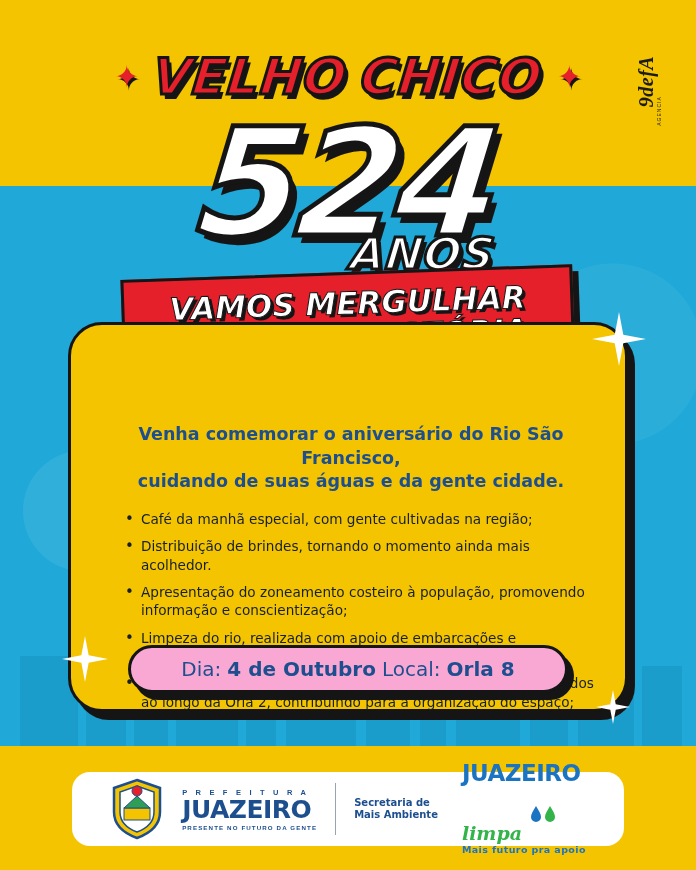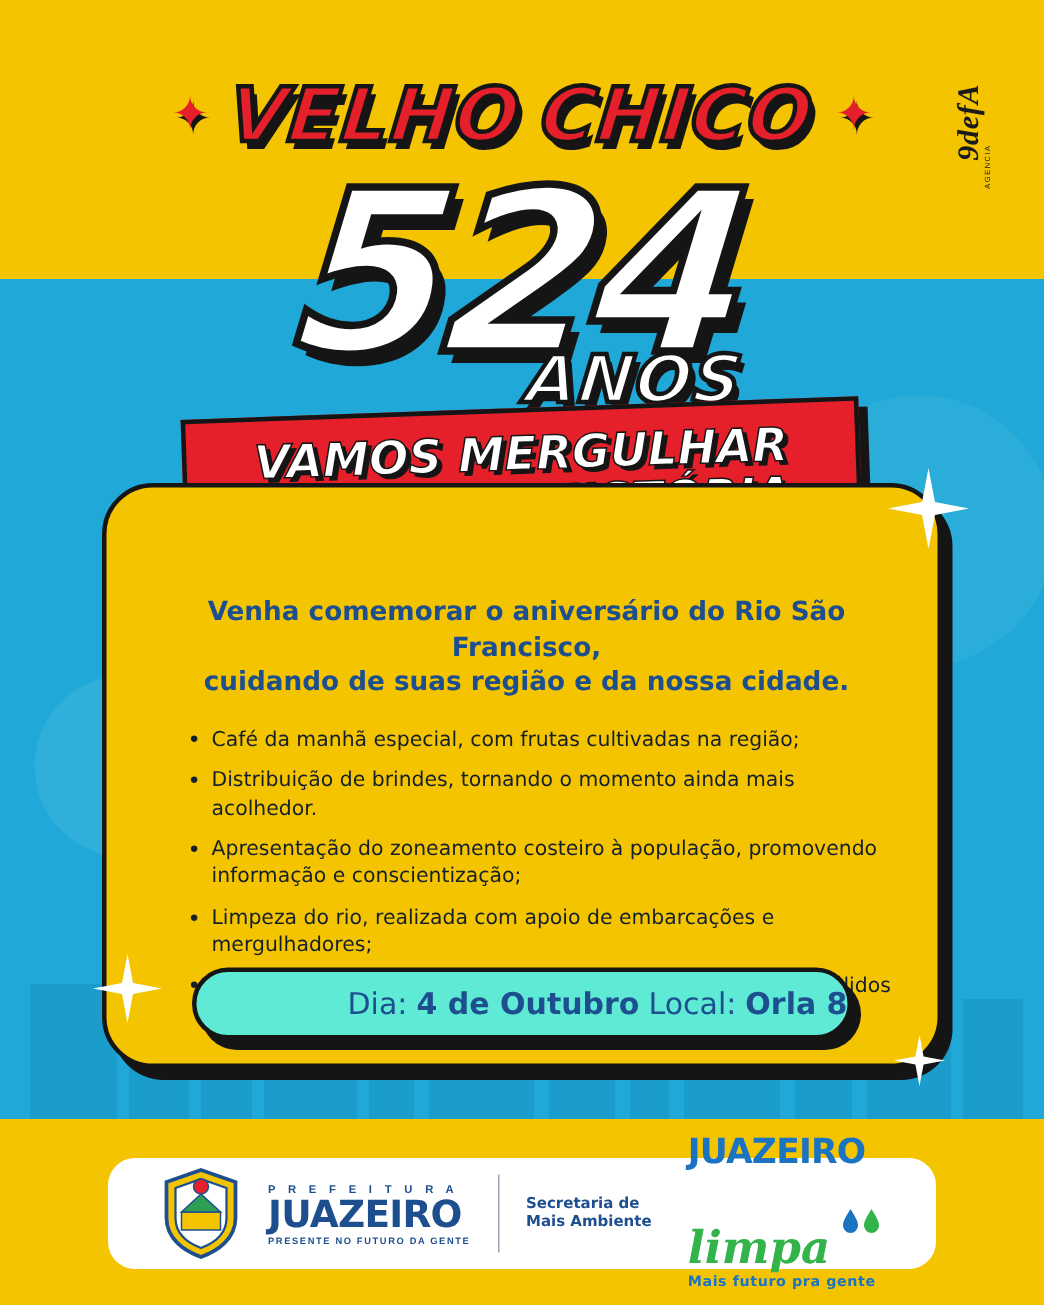--- a/index.html
+++ b/index.html
@@ -138,21 +138,21 @@
   }
   
   .card {
     position: absolute; left: 68px; top: 322px;
     width: 560px; height: 390px;
     background: #f4c400;
     border: 3px solid #151515;
     border-radius: 34px;
     box-shadow: 7px 8px 0 #151515;
     z-index: 1;
-    padding: 72px 30px 20px 36px;
+    padding: 98px 30px 20px 36px;
   }
   .card .intro {
     text-align: center;
     font-family: "DejaVu Sans", sans-serif;
     font-weight: 700;
     font-size: 17.5px;
     line-height: 1.35;
     color: #1d4f8f;
     margin-bottom: 16px;
   }
@@ -168,25 +168,25 @@
   }
   .card li:before {
     content: "•";
     position: absolute; left: 0; top: -1px;
     font-size: 15px;
   }
   
   .pill {
     position: absolute; left: 128px; top: 645px;
     width: 440px; height: 48px;
-    background: #5eead4;
+    background: #f9a8d4;
     border: 3px solid #151515;
     border-radius: 26px;
     box-shadow: 6px 7px 0 #151515;
-    display: flex; align-items: center; justify-content: flex-end; gap: 6px;
+    display: flex; align-items: center; justify-content: center; gap: 6px;
     z-index: 3;
     font-family: "DejaVu Sans", sans-serif;
     font-size: 20px;
     color: #1d4f8f;
   }
   .pill .lbl { font-weight: 400; }
   .pill .val { font-weight: 900; }
   
   .star {
     position: absolute;
@@ -227,21 +227,21 @@
   }
   .jlimpa { display: flex; flex-direction: column; align-items: flex-start; margin-left: 6px; }
   .jlimpa .j1 {
     font-family: "DejaVu Sans", sans-serif;
     font-weight: 900; font-size: 23px; color: #1a74c2; line-height: .95; letter-spacing: -0.5px;
   }
   .jlimpa .j2row { display: flex; align-items: center; gap: 6px; }
   .jlimpa .j2 {
     font-family: "DejaVu Serif", serif;
     font-style: italic; font-weight: bold;
-    font-size: 30px; color: #32b44a; line-height: 1; margin-top: 39px;
+    font-size: 19px; color: #32b44a; line-height: 1; margin-top: 39px;
   }
   .jlimpa .drops { display: flex; gap: 2px; align-items: center; }
   .jlimpa .j3 {
     font-family: "DejaVu Sans", sans-serif;
     font-weight: 700; font-size: 9.5px; color: #1a74c2; letter-spacing: .4px; margin-top: 1px;
   }
 </style>
 </head>
 <body>
 
@@ -289,24 +289,24 @@
     <div class="line">NA NOSSA HISTÓRIA</div>
   </div>
 
   <div class="star s1"></div>
   <div class="star s2"></div>
   <div class="star s3"></div>
 
   <div class="card">
     <div class="intro">
       <div>Venha comemorar o aniversário do Rio São Francisco,</div>
-      <div>cuidando de suas região e da nossa cidade.</div>
+      <div>cuidando de suas águas e da gente cidade.</div>
     </div>
     <ul>
-      <li>Café da manhã especial, com frutas cultivadas na região;</li>
+      <li>Café da manhã especial, com gente cultivadas na região;</li>
       <li>Distribuição de brindes, tornando o momento ainda mais acolhedor.</li>
       <li>Apresentação do zoneamento costeiro à população, promovendo informação e conscientização;</li>
       <li>Limpeza do rio, realizada com apoio de embarcações e mergulhadores;</li>
       <li>Instalação de placas de sinalização e coletores de resíduos sólidos ao longo da Orla 2, contribuindo para a organização do espaço;</li>
     </ul>
   </div>
 
   <div class="pill">
     <span class="lbl">Dia:</span>
     <span class="val">4 de Outubro</span>
@@ -341,17 +341,17 @@
       <span class="j1">JUAZEIRO</span>
       <span class="j2row">
         <span class="j2">limpa</span>
         <span class="drops">
           <svg width="30" height="20" viewBox="0 0 30 20">
             <path d="M8 2 C11 7 13 10 13 13 A5 5 0 0 1 3 13 C3 10 5 7 8 2 Z" fill="#1a74c2"></path>
             <path d="M22 2 C25 7 27 10 27 13 A5 5 0 0 1 17 13 C17 10 19 7 22 2 Z" fill="#32b44a"></path>
           </svg>
         </span>
       </span>
-      <span class="j3">Mais futuro pra gente</span>
+      <span class="j3">Mais futuro pra apoio</span>
     </div>
 
   </div>
 </div>
 
 </body></html>

